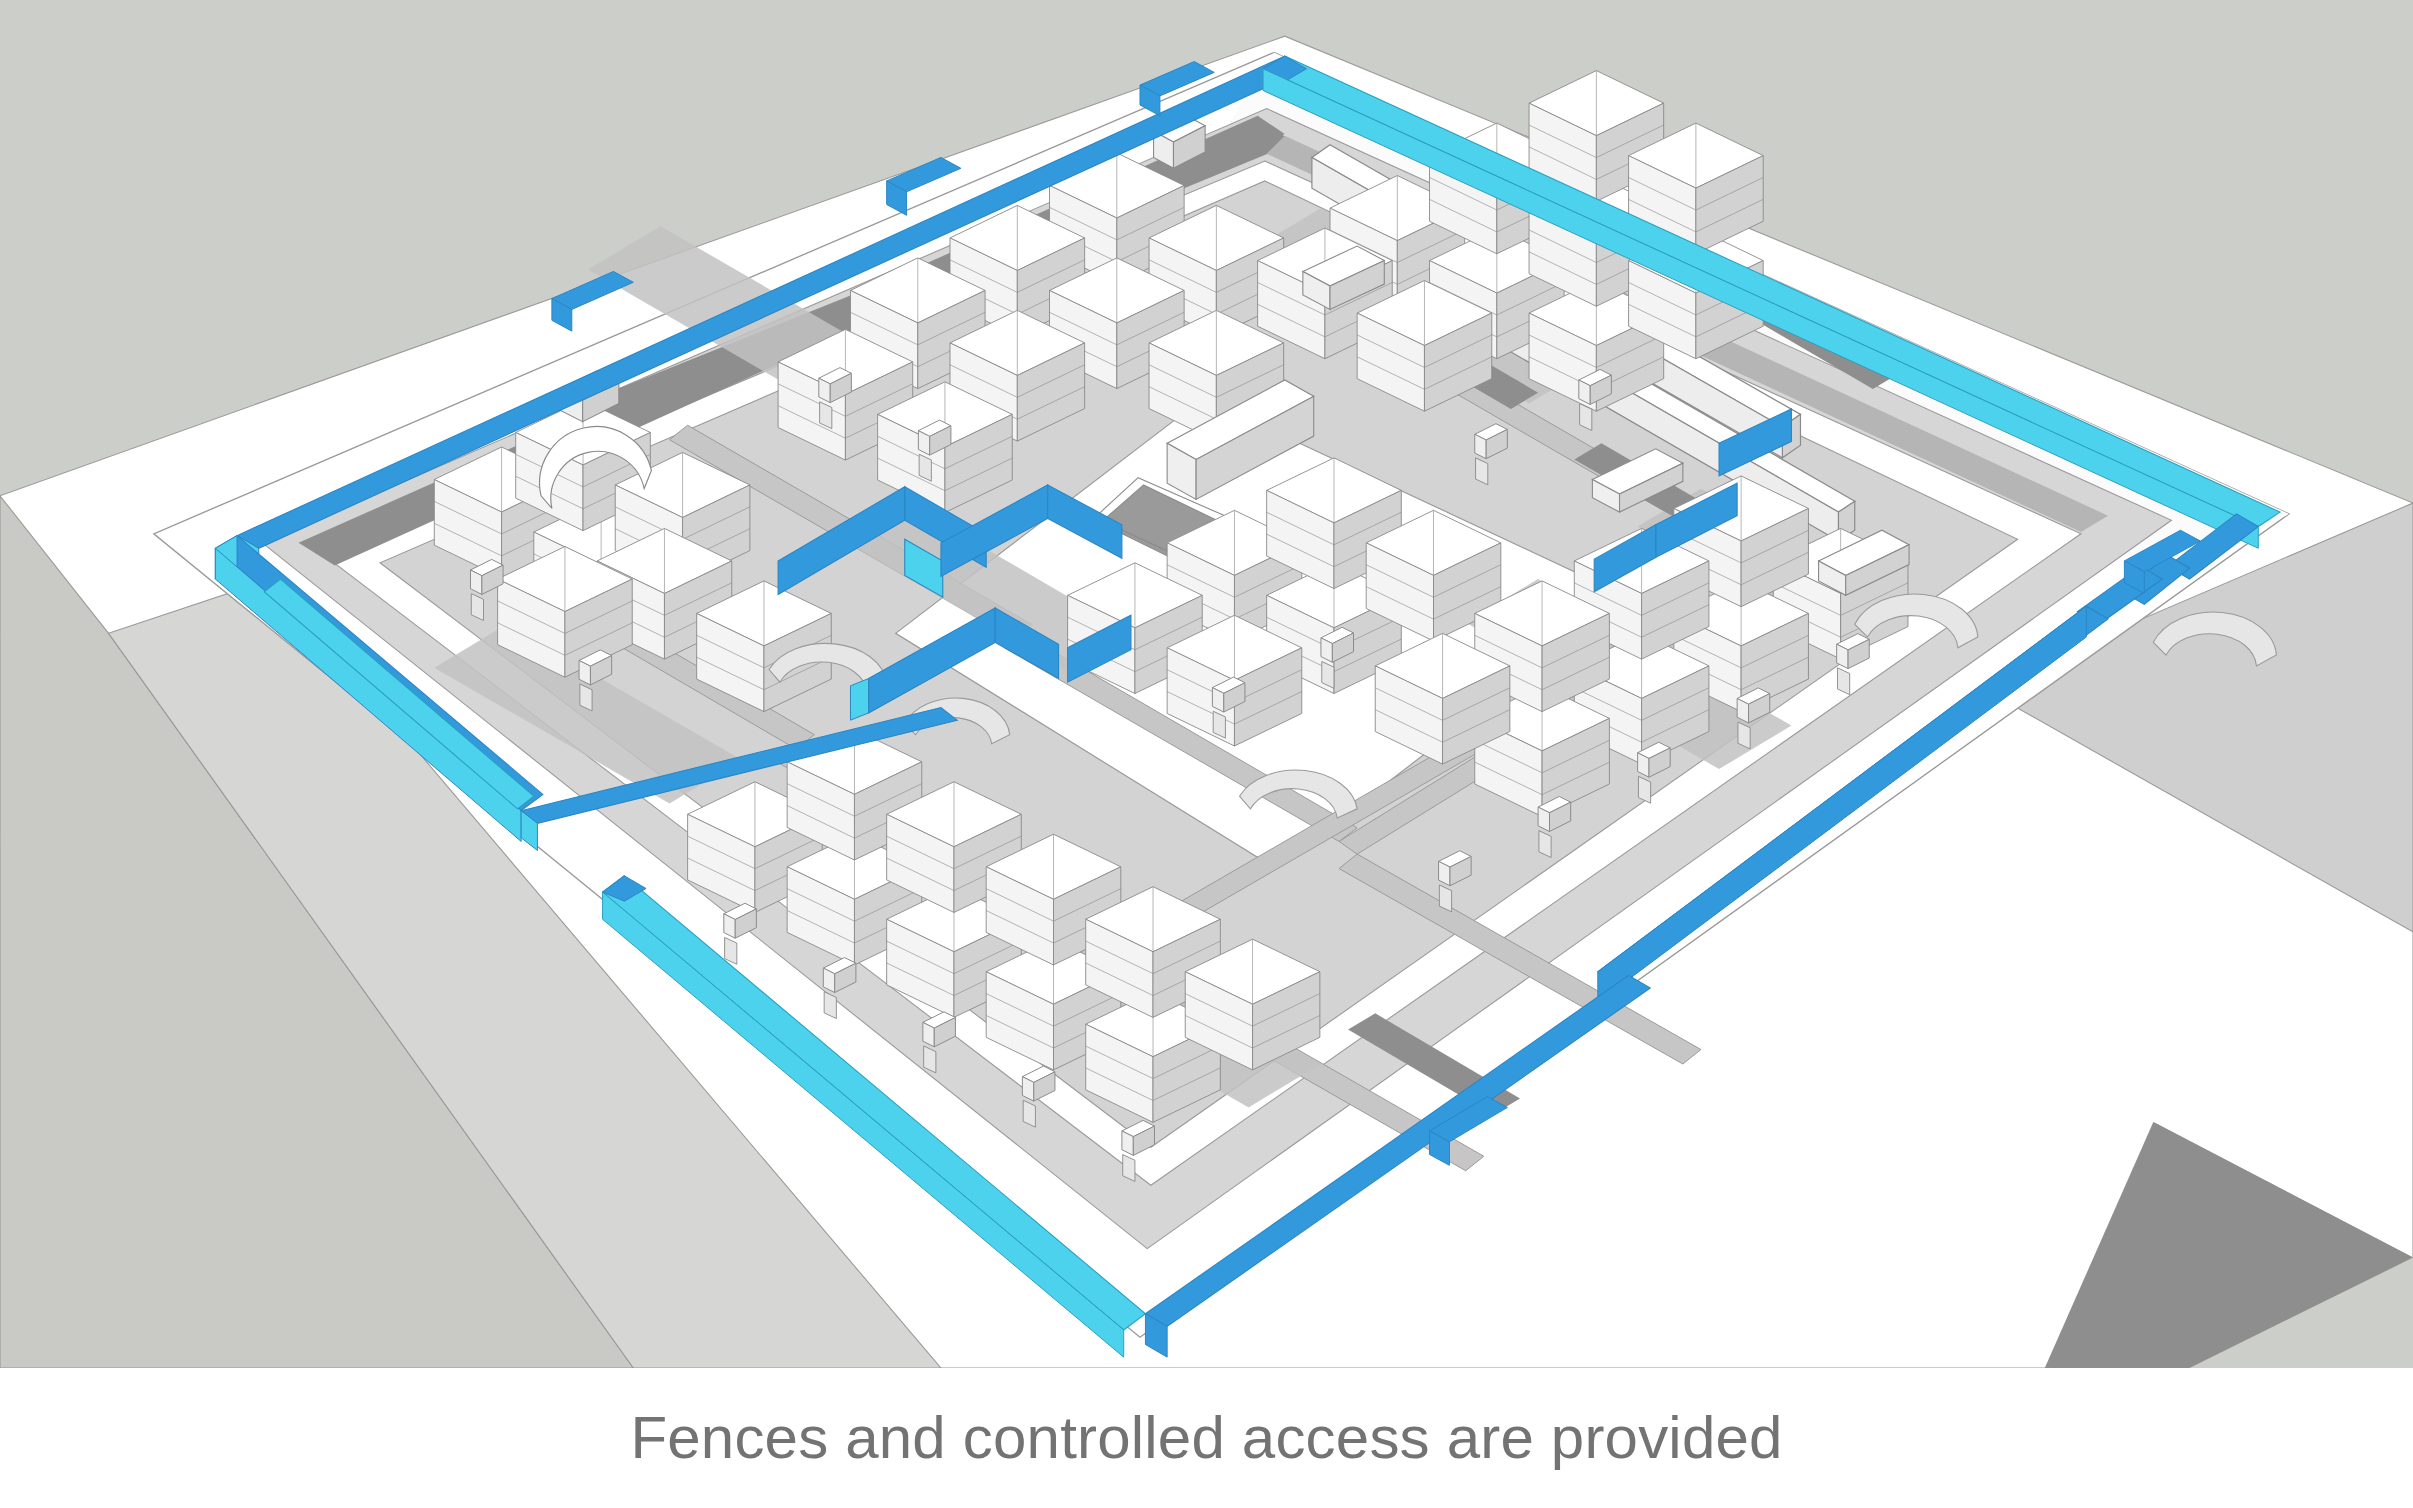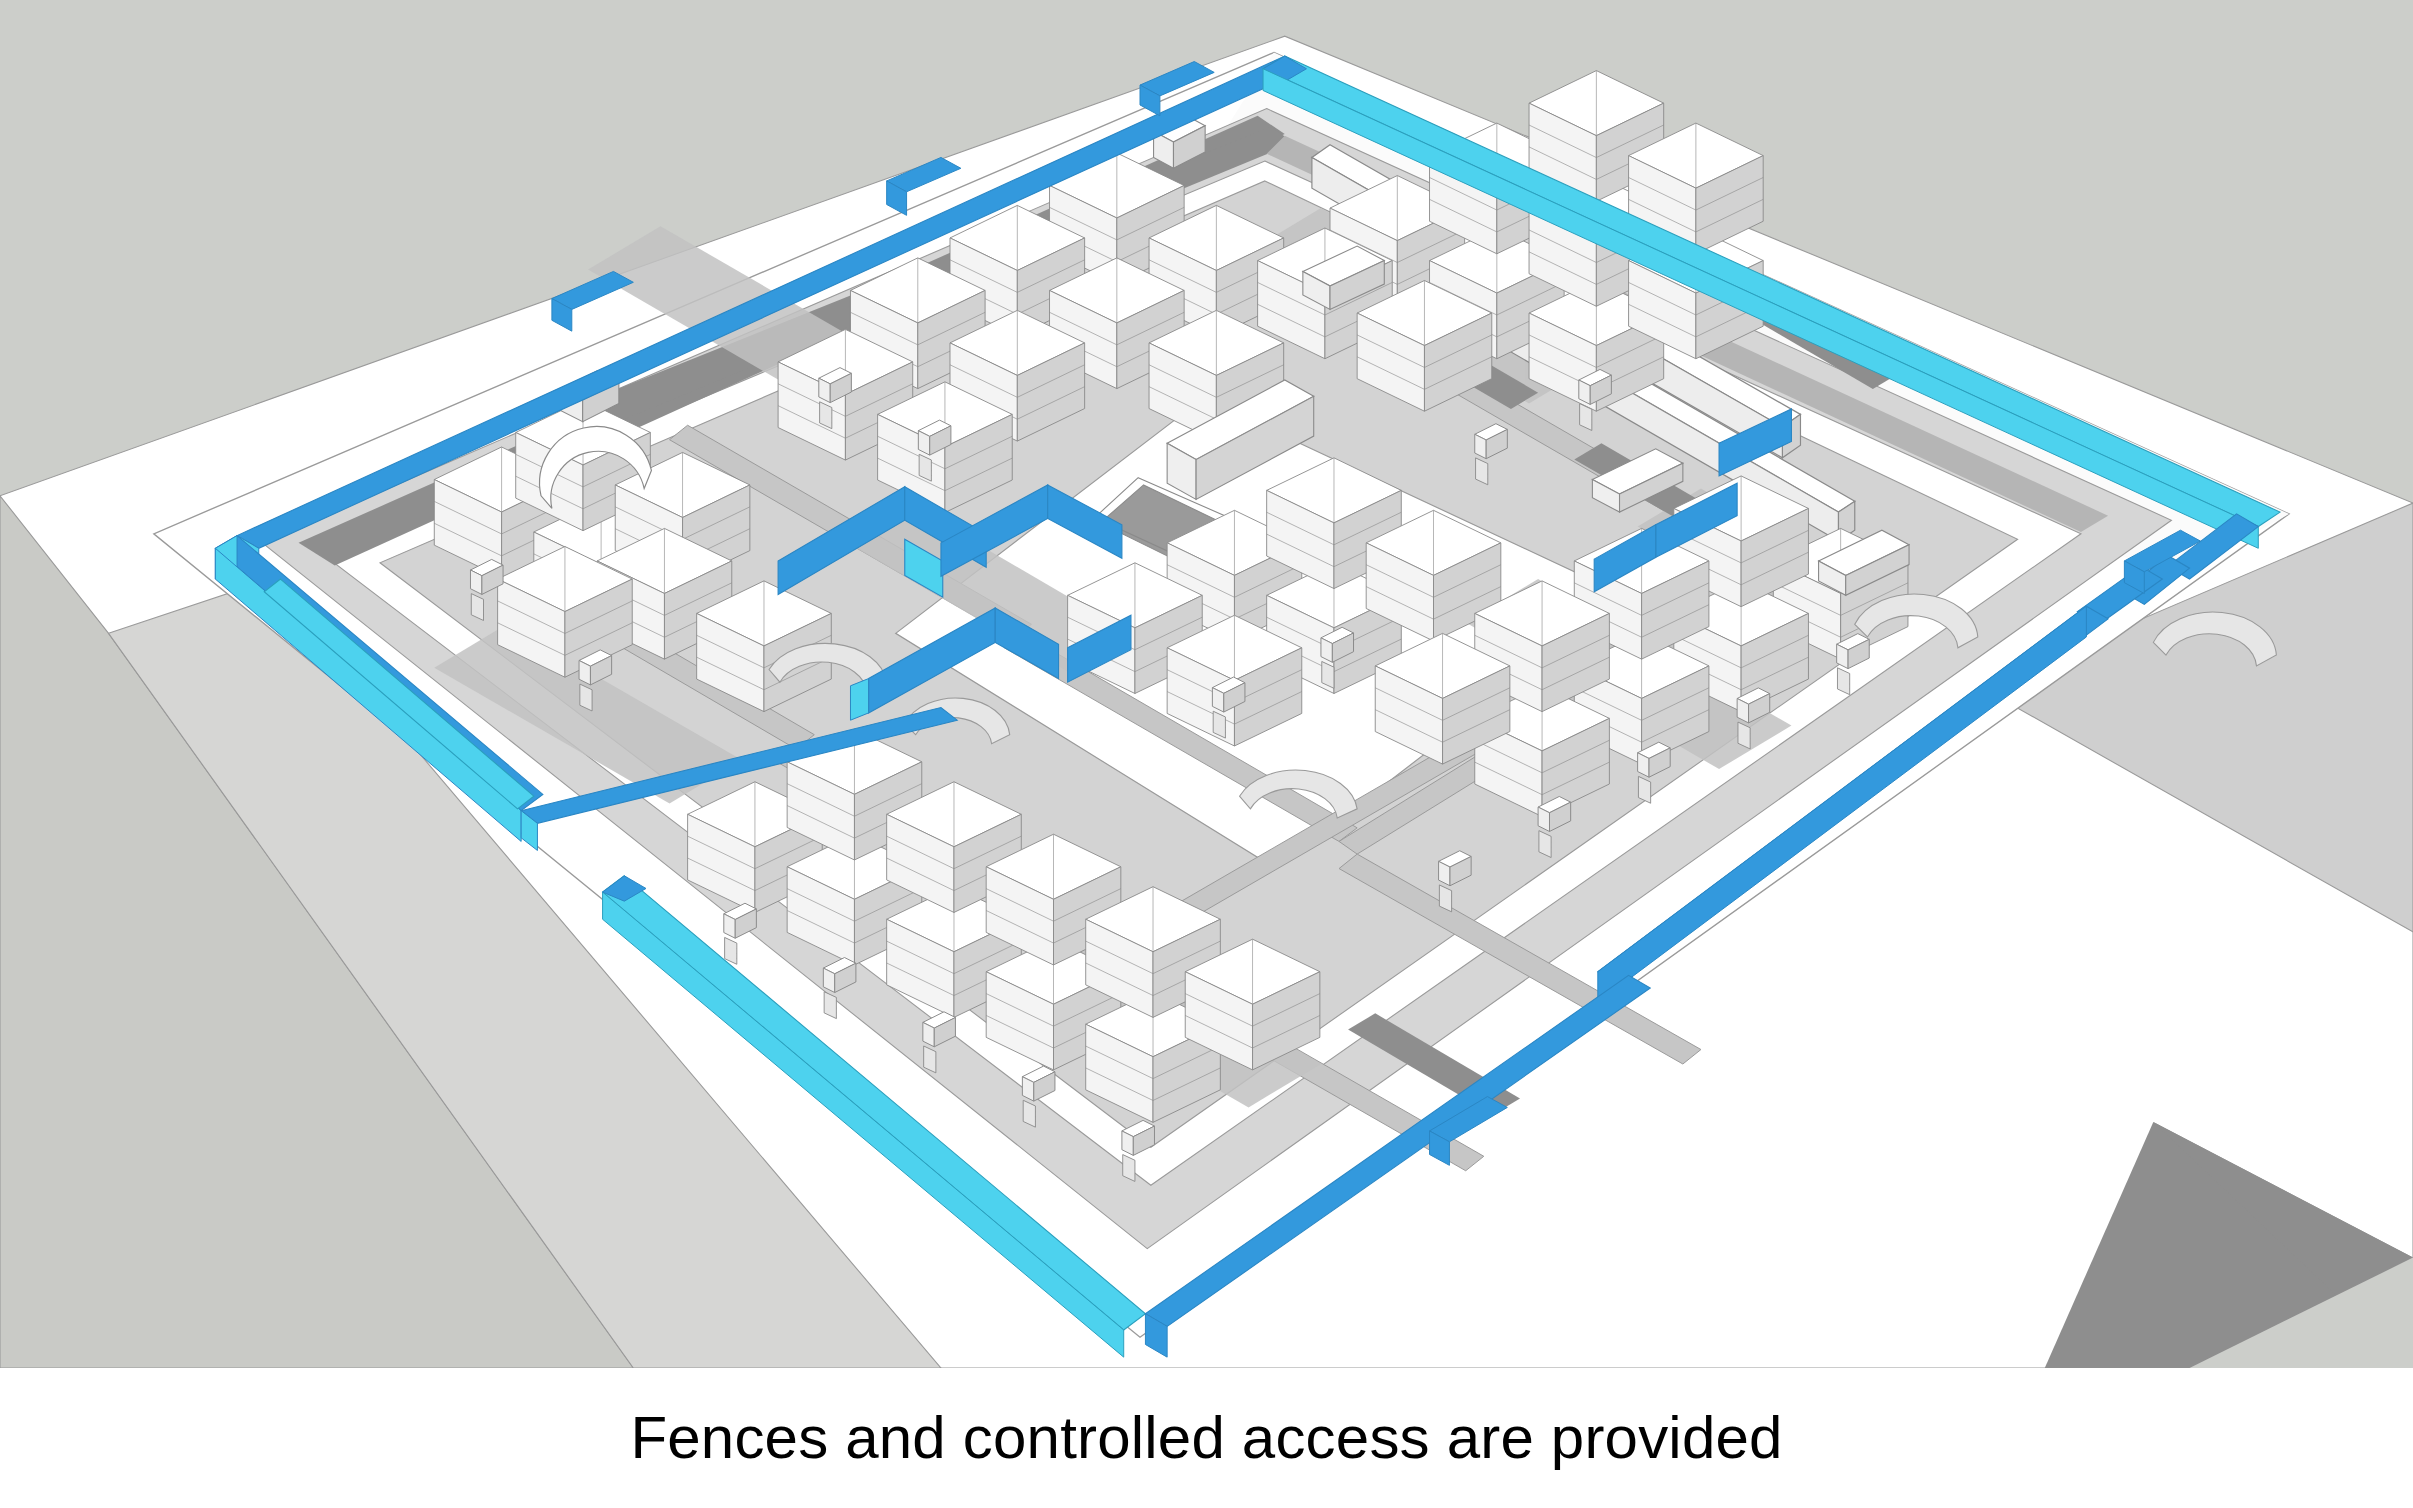--- a/index.html
+++ b/index.html
@@ -478,17 +478,17 @@
           <polygon points="1580,1250 1602,1262 1602,1288 1580,1276" fill="#3399dd" stroke="#2a86c4" stroke-width="1.1"></polygon>
         </g>
 
         <polygon points="0,900 560,1512 200,1512 0,1260" fill="#cfd0cd" stroke="#9a9a9a" stroke-width="1.2" opacity="0"></polygon>
 
       </g>
     </svg>
   </div>
 
   <div id="caption-band">
-    <div id="caption-text" style="color: #000000;">Fences and controlled access are provided</div>
+    <div id="caption-text" style="color: #737373;">Fences and controlled access are provided</div>
   </div>
 
 </div>
 
 
 </body></html>

